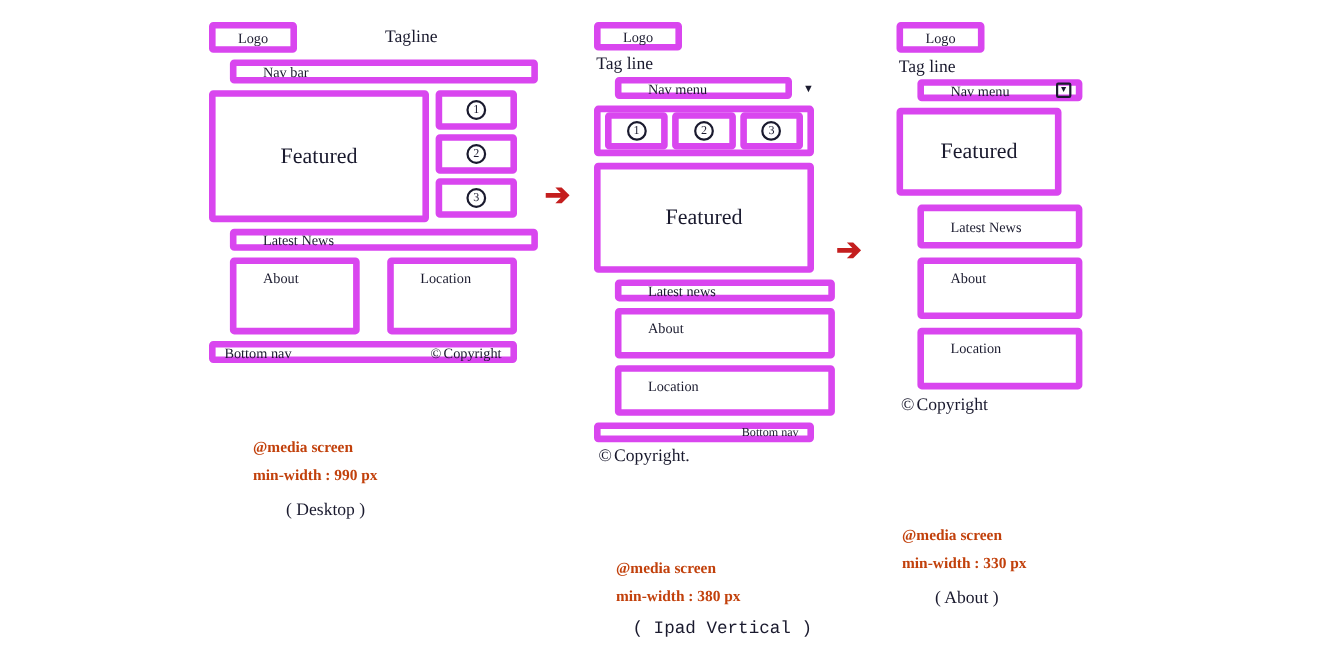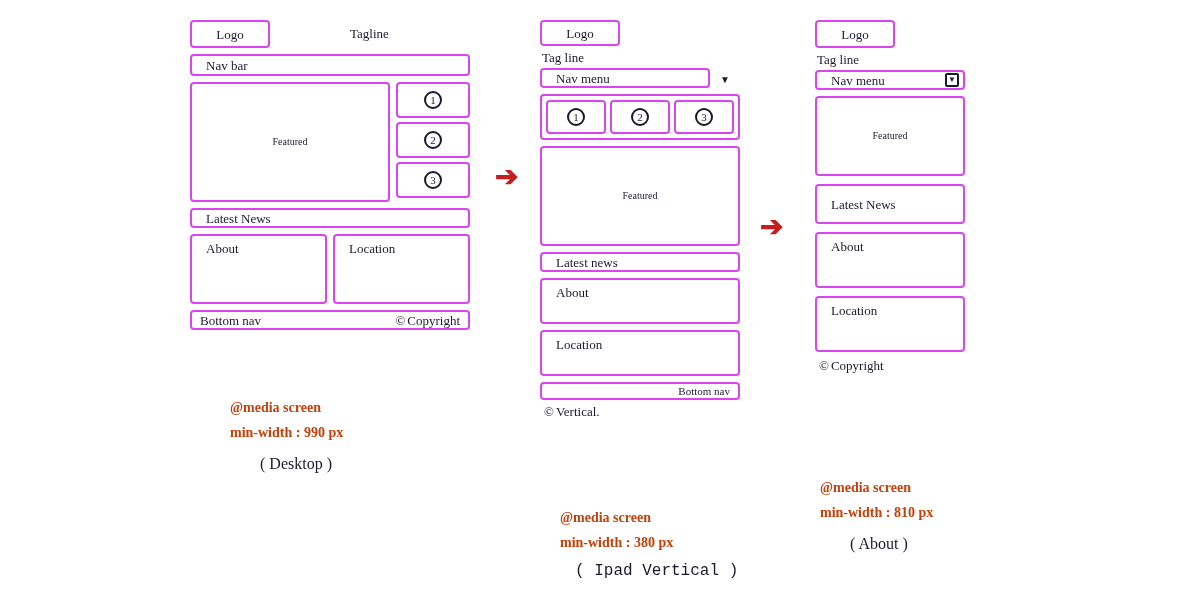--- a/index.html
+++ b/index.html
@@ -1,33 +1,33 @@
 <!DOCTYPE html>
 <html><head>
 <meta charset="utf-8">
 <style>
   * { box-sizing: border-box; margin: 0; padding: 0; }
   html, body { width: 1200px; height: 600px; background: #fff; font-family: "Comic Sans MS", "Segoe Script", cursive; color: #1a1a2e; }
   body { position: relative; }
 
   .layout { position: absolute; }
   .box {
-    border: 2px solid #d946ef;
+    border: 6px solid #d946ef;
     border-radius: 4px;
     background: #fff;
     display: flex;
     align-items: center;
     justify-content: center;
     font-size: 13px;
     line-height: 1;
     padding: 2px 4px;
   }
-  .box.left { justify-content: flex-start; padding-left: 14px; }
-  .box.tall { font-size: 10px; }
-  .text { font-size: 13px; }
+  .box.left { justify-content: flex-start; padding-left: 24px; margin-left: 19px; }
+  .box.tall { font-size: 20px; }
+  .text { font-size: 16px; }
   .red { color: #c2410c; font-weight: bold; font-size: 14px; }
   .annot { position: absolute; white-space: nowrap; }
   .arrow { position: absolute; color: #c41e1e; font-size: 28px; font-weight: bold; }
 
   .circ {
     display: inline-flex; align-items: center; justify-content: center;
     width: 18px; height: 18px; border: 2px solid #1a1a2e; border-radius: 50%;
     font-size: 11px;
   }
   .chev { display: inline-block; transform: translateY(1px); font-size: 10px; margin-left: 4px; }
@@ -88,21 +88,21 @@
       </div>
     <div class="box" style="flex:1;height:34px;">
         <span class="circ">3</span>
       </div>
   </div>
   <div class="box tall" style="width:200px;height:100px;margin-bottom:6px;">Featured</div>
   <div class="box left" style="width:200px;height:20px;margin-bottom:6px;">Latest news</div>
   <div class="box left" style="width:200px;height:46px;align-items:flex-start;padding-top:6px;margin-bottom:6px;">About</div>
   <div class="box left" style="width:200px;height:46px;align-items:flex-start;padding-top:6px;margin-bottom:6px;">Location</div>
   <div class="box" style="width:200px;height:18px;justify-content:flex-end;padding-right:8px;font-size:11px;">Bottom nav</div>
-  <div class="text cpy" style="margin:4px 0 0 4px;">Vertical.</div>
+  <div class="text cpy" style="margin:4px 0 0 4px;">Copyright.</div>
 </div>
 <div class="annot red" style="left:560px;top:510px;">@media screen</div>
 <div class="annot red" style="left:560px;top:535px;">min-width : 380 px</div>
 <div class="annot" style="left:575px;top:562px;font-family:Liberation Mono, monospace;">( Ipad Vertical )</div>
 
 <div class="arrow" style="left:760px;top:210px;">➔</div>
 
 <div class="layout" style="left:815px; top:20px; width:150px;">
   <div class="box" style="width:80px;height:28px;margin-bottom:4px;">Logo</div>
   <div class="text" style="margin:2px 0 2px 2px;">Tag line</div>
@@ -110,14 +110,14 @@
     <span>Nav menu</span>
     <span style="border:2px solid #1a1a2e;border-radius:2px;width:14px;height:14px;display:inline-flex;align-items:center;justify-content:center;font-size:8px;">▼</span>
   </div>
   <div class="box tall" style="width:150px;height:80px;margin-bottom:8px;">Featured</div>
   <div class="box left" style="width:150px;height:40px;margin-bottom:8px;">Latest News</div>
   <div class="box left" style="width:150px;height:56px;align-items:flex-start;padding-top:6px;margin-bottom:8px;">About</div>
   <div class="box left" style="width:150px;height:56px;align-items:flex-start;padding-top:6px;margin-bottom:6px;">Location</div>
   <div class="text cpy" style="margin-left:4px;">Copyright</div>
 </div>
 <div class="annot red" style="left:820px;top:480px;">@media screen</div>
-<div class="annot red" style="left:820px;top:505px;">min-width : 810 px</div>
+<div class="annot red" style="left:820px;top:505px;">min-width : 330 px</div>
 <div class="annot" style="left:850px;top:535px;">( About )</div>
 
 </body></html>

